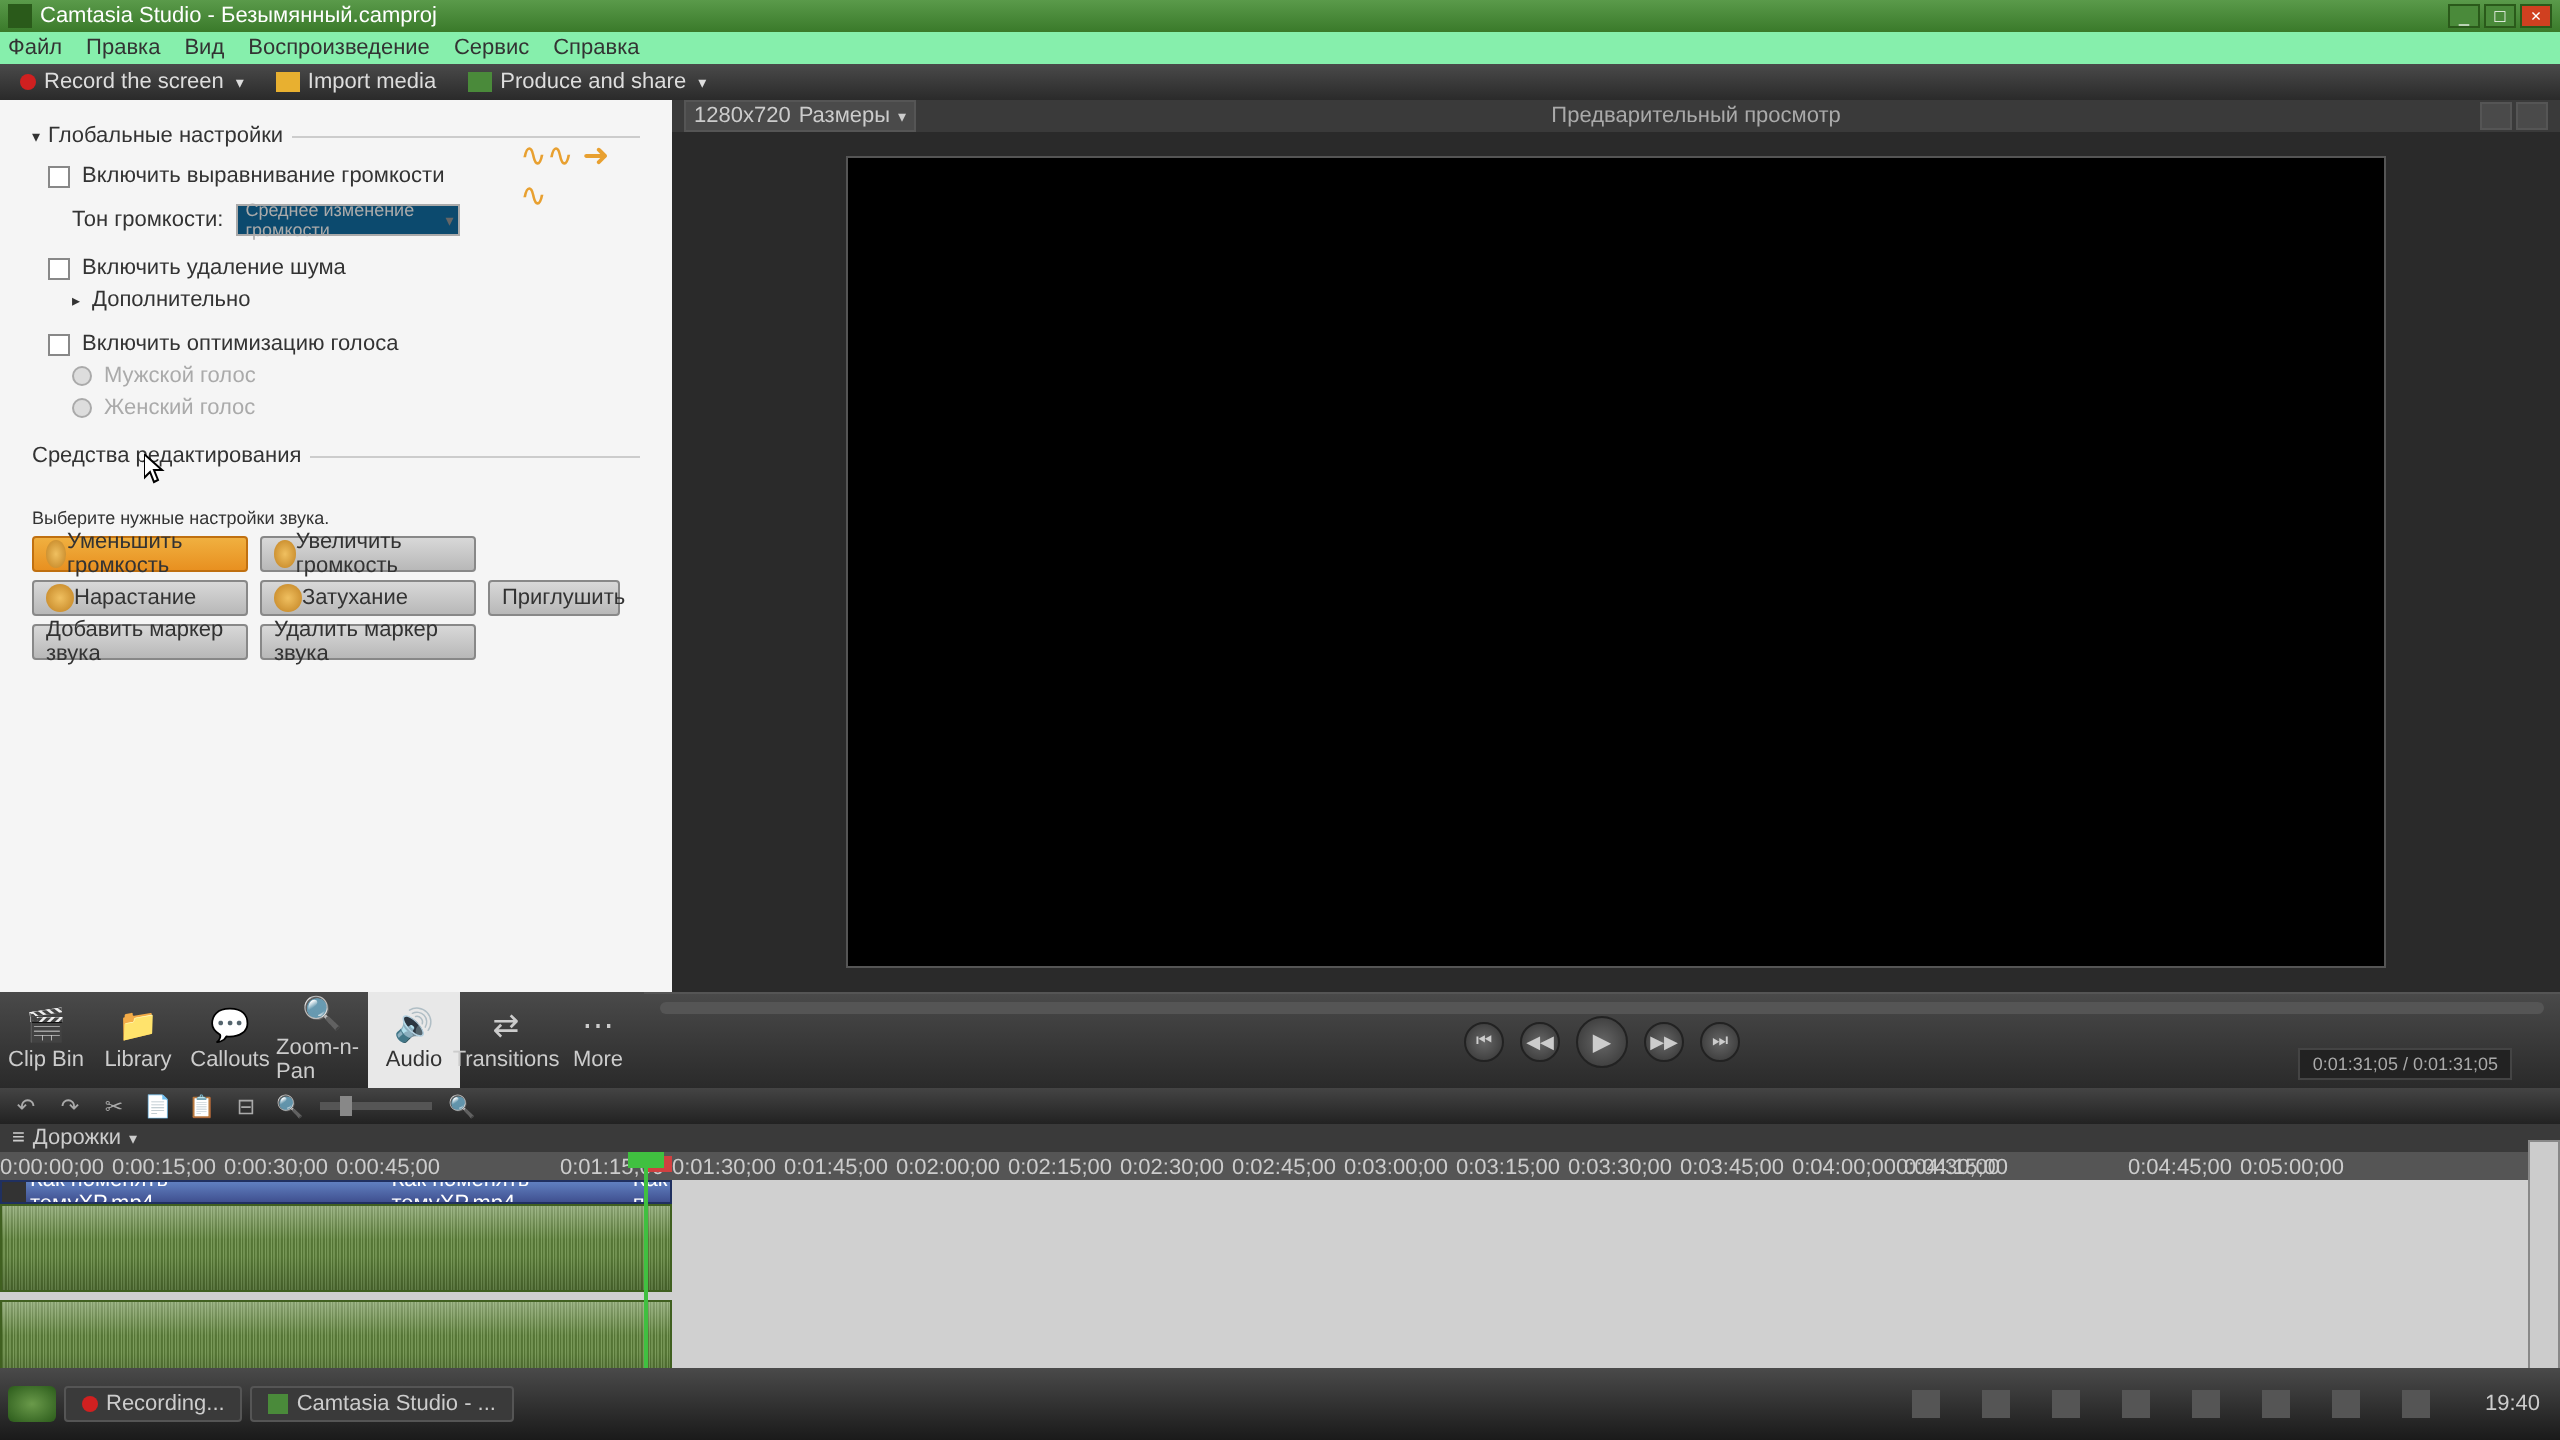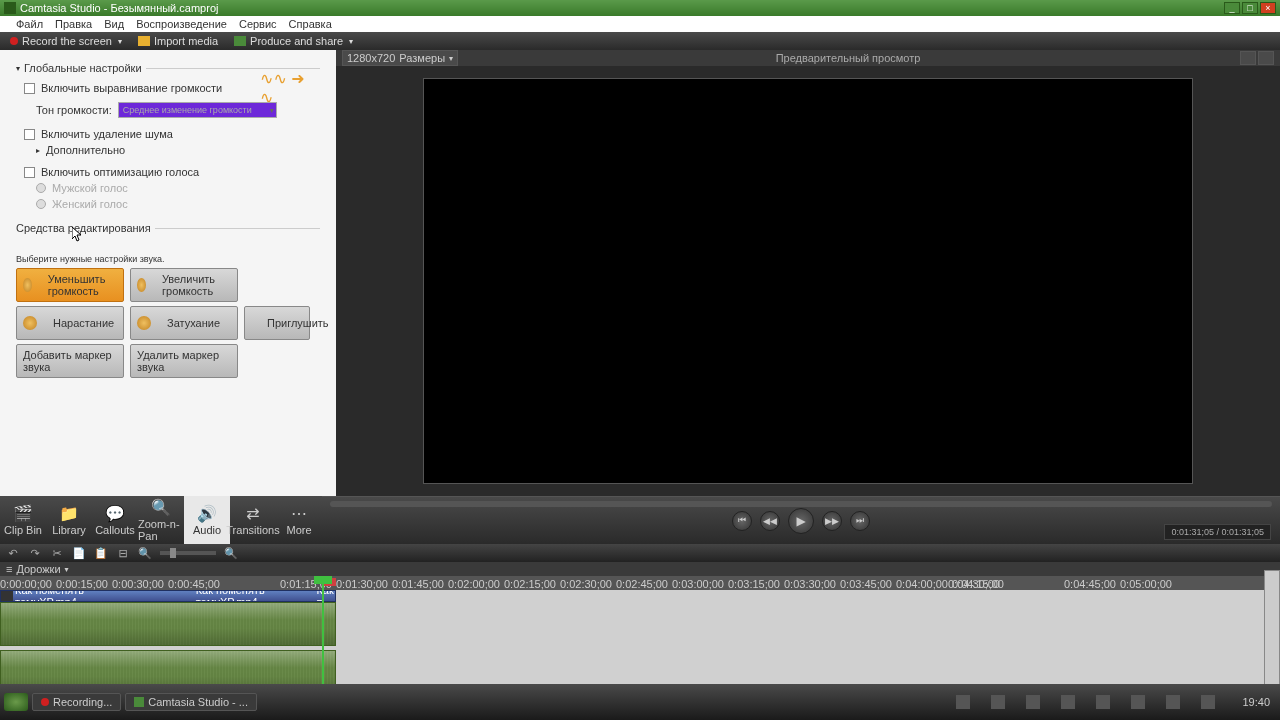--- a/index.html
+++ b/index.html
@@ -2,64 +2,64 @@
 <html><head>
 <meta charset="utf-8">
 <style>
 *{margin:0;padding:0;box-sizing:border-box;font-family:Tahoma,Arial,sans-serif;font-size:11px;user-select:none}
 body{width:1280px;height:720px;background:#3a3a3a;overflow:hidden;position:relative}
 .titlebar{height:16px;background:linear-gradient(#5a9a4a,#3a7a2a);display:flex;align-items:center;color:#fff;padding:0 4px}
 .titlebar .icon{width:12px;height:12px;background:#2a5a1a;margin-right:4px}
 .titlebar .winbtns{margin-left:auto;display:flex;gap:2px}
 .titlebar .winbtn{width:16px;height:12px;background:#4a8a3a;border:1px solid #2a5a1a;text-align:center;line-height:10px;color:#fff;font-size:9px}
 .titlebar .winbtn.close{background:#d04020}
-.menubar{height:16px;background:#ffffff;display:flex;align-items:center;padding:0 16px;gap:12px;color:#333;font-size:10px}
+.menubar{height:16px;background:#86efac;display:flex;align-items:center;padding:0 4px;gap:12px;color:#333;font-size:10px}
 .toolbar{height:18px;background:linear-gradient(#4a4a4a,#2a2a2a);display:flex;align-items:center;padding:0 4px;gap:4px;color:#ddd;font-size:10px}
 .tbtn{display:flex;align-items:center;gap:4px;padding:2px 6px;cursor:pointer}
 .tbtn .dot{width:8px;height:8px;border-radius:50%;background:#d02020}
 .tbtn .folder{width:12px;height:10px;background:#e8b030}
 .tbtn .share{width:12px;height:10px;background:#4a8a3a}
 .tbtn .drop{font-size:8px;margin-left:2px}
 .main{display:flex;height:446px}
 .leftpanel{width:336px;background:#f0f0f0;display:flex;flex-direction:column}
 .audioset{flex:1;padding:8px 16px;font-size:10px;color:#333;background:#f5f5f5}
 .sect-hdr{display:flex;align-items:center;gap:4px;margin:4px 0}
 .sect-hdr .tri{font-size:8px}
 .sect-line{flex:1;height:1px;background:#ccc}
 .chkrow{display:flex;align-items:center;gap:6px;margin:4px 0 4px 8px}
 .chkbox{width:11px;height:11px;border:1px solid #888;background:#fff}
 .subrow{margin-left:20px;display:flex;align-items:center;gap:6px;margin-top:4px}
-.combo{width:159px;height:16px;border:1px solid #aaa;background:#6d28d9;color:#999;padding:0 4px;font-size:9px;display:flex;align-items:center;position:relative}
+.combo{width:112px;height:16px;border:1px solid #aaa;background:#0c4a6e;color:#999;padding:0 4px;font-size:9px;display:flex;align-items:center;position:relative}
 .combo::after{content:"▾";position:absolute;right:2px;font-size:8px;color:#666}
 .waveicon{width:60px;height:20px;color:#e8a030;font-size:16px;display:flex;align-items:center;justify-content:center}
 .radio{width:10px;height:10px;border-radius:50%;border:1px solid #aaa;background:#ddd}
 .disabled{color:#aaa}
 .edtools{margin-top:12px}
 .btnrow{display:flex;gap:6px;margin:4px 0}
-.abtn{height:34px;border:1px solid #888;background:linear-gradient(#d8d8d8,#b8b8b8);display:flex;align-items:center;padding:0 6px;gap:16px;font-size:9px;cursor:pointer;border-radius:2px}
+.abtn{height:18px;border:1px solid #888;background:linear-gradient(#d8d8d8,#b8b8b8);display:flex;align-items:center;padding:0 6px;gap:0;font-size:9px;cursor:pointer;border-radius:2px}
 .abtn.active{background:linear-gradient(#f0b040,#e89020);border-color:#c07010}
 .abtn .aicn{width:14px;height:14px;border-radius:50%;background:radial-gradient(#f0c060,#c08020)}
 .abtn.w1{width:108px}
 .abtn.w3{width:66px}
 .rightpanel{flex:1;background:#2a2a2a;display:flex;flex-direction:column}
 .prevbar{height:16px;background:#3a3a3a;display:flex;align-items:center;color:#aaa;font-size:10px;padding:0 6px}
 .dimsel{background:#4a4a4a;border:1px solid #555;padding:1px 4px;color:#ccc;font-size:9px;display:flex;align-items:center;gap:4px}
 .prevtitle{flex:1;text-align:center}
 .prevbtn{width:16px;height:14px;background:#4a4a4a;border:1px solid #555;margin-left:2px}
 .preview{flex:1;display:flex;justify-content:center;padding:12px}
 .vidcanvas{width:770px;background:#000;border:1px solid #555}
 .tabbar{height:48px;background:linear-gradient(#4a4a4a,#2a2a2a);display:flex}
 .tab{width:46px;display:flex;flex-direction:column;align-items:center;justify-content:center;color:#ccc;font-size:9px;gap:2px;cursor:pointer}
 .tab.active{background:#e8e8e8;color:#333}
 .tab .ticn{width:22px;height:18px;display:flex;align-items:center;justify-content:center;font-size:16px}
 .playbar{flex:1;display:flex;align-items:center;justify-content:center;gap:8px;position:relative;border-top:1px solid #555}
 .playtrack{position:absolute;left:8px;right:8px;top:4px;height:6px;background:#555;border-radius:3px}
 .pbtn{width:20px;height:20px;border-radius:50%;background:radial-gradient(#666,#333);border:1px solid #222;color:#ccc;font-size:9px;display:flex;align-items:center;justify-content:center;cursor:pointer}
 .pbtn.big{width:26px;height:26px;font-size:12px}
-.timecode{position:absolute;right:9px;bottom:4px;background:#222;color:#aaa;padding:2px 6px;font-size:9px;border:1px solid #444}
+.timecode{position:absolute;right:24px;bottom:4px;background:#222;color:#aaa;padding:2px 6px;font-size:9px;border:1px solid #444}
 .tltools{height:18px;background:linear-gradient(#444,#222);display:flex;align-items:center;padding:0 6px;gap:8px;color:#aaa;font-size:10px}
 .tlicon{width:14px;height:14px;display:flex;align-items:center;justify-content:center;cursor:pointer}
 .zoomslider{width:56px;height:4px;background:#555;position:relative}
 .zoomslider::after{content:"";position:absolute;left:10px;top:-3px;width:6px;height:10px;background:#888}
 .trackhdr{height:14px;background:#3a3a3a;display:flex;align-items:center;padding:0 6px;color:#ccc;font-size:9px;gap:4px}
 .timeline{height:128px;background:#888;display:flex;position:relative}
 .tlleft{width:78px;background:#3a3a3a;display:flex;flex-direction:column}
 .ruler{height:14px;background:#555;position:relative;font-size:8px;color:#ccc;overflow:hidden}
 .ruler span{position:absolute;top:2px}
 .trkrow{flex:1;border-top:1px solid #222;display:flex;align-items:center;padding-left:6px;color:#ccc;font-size:9px;gap:4px}

